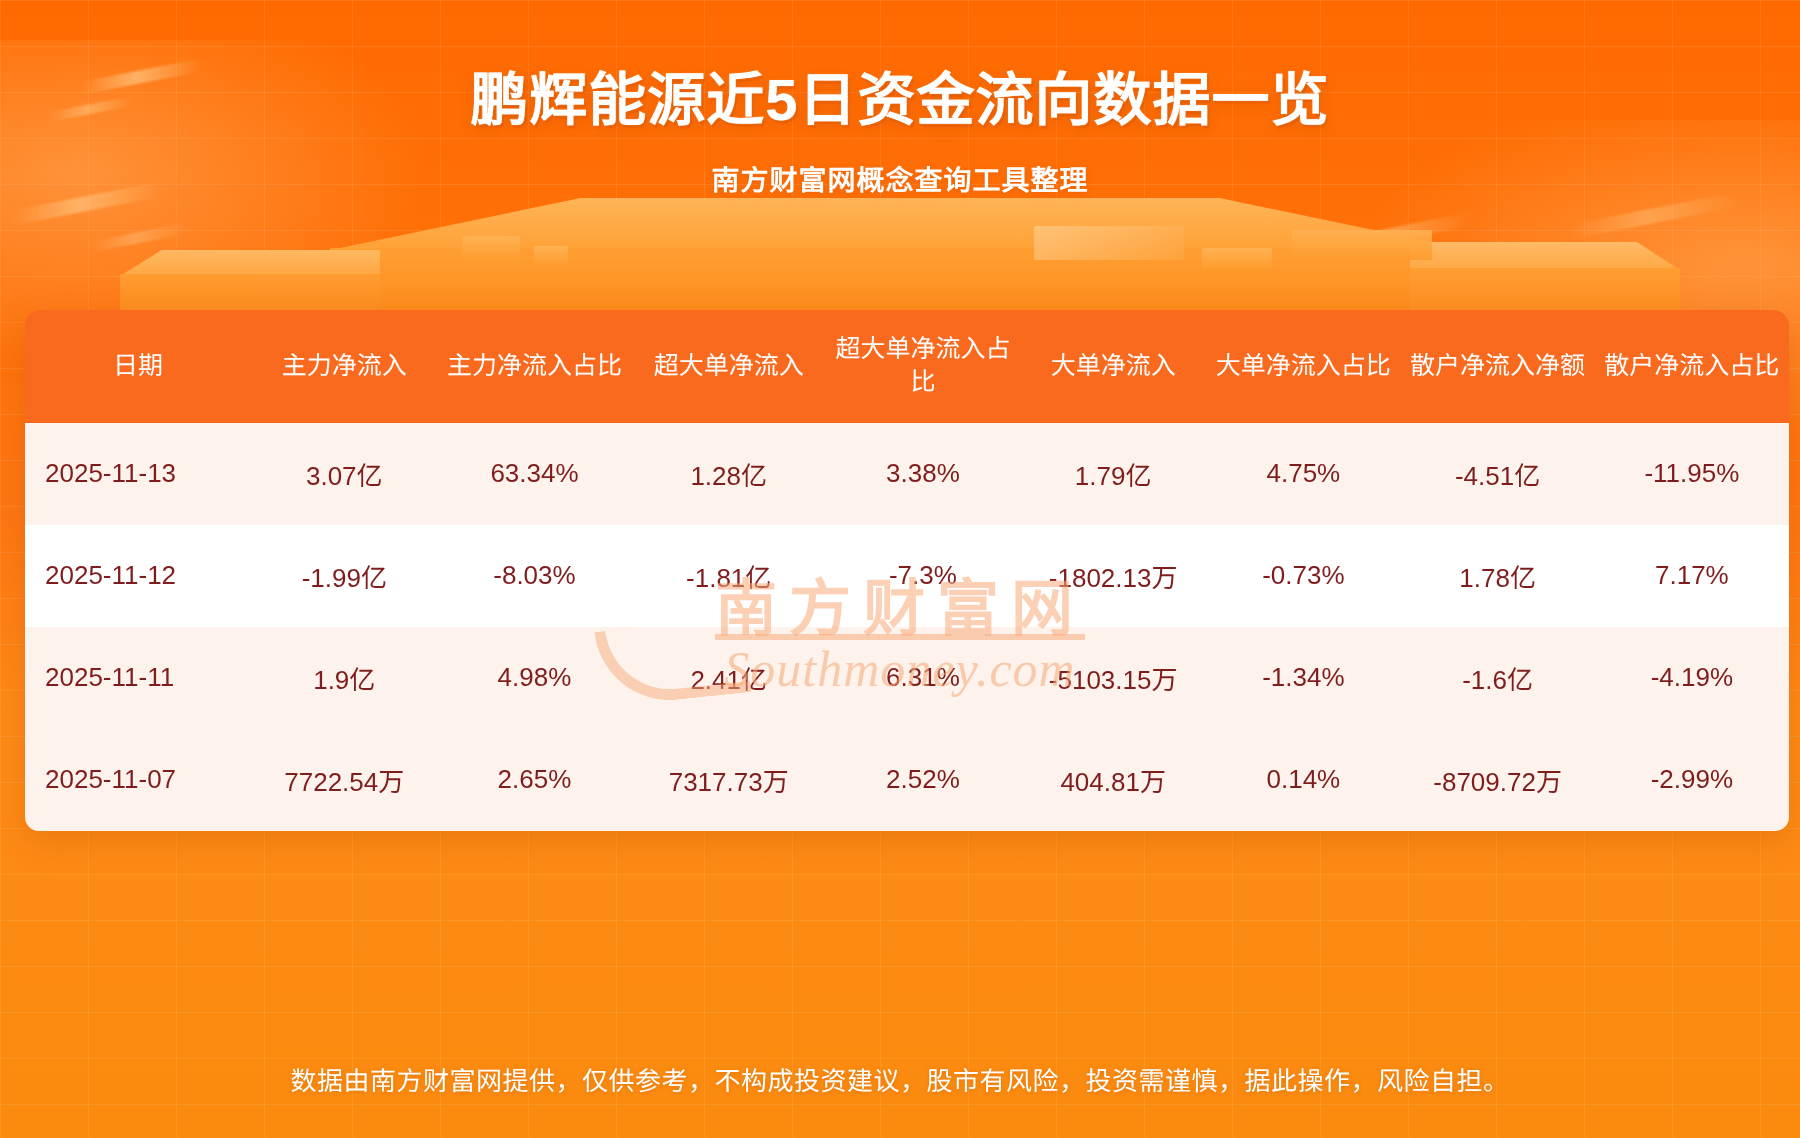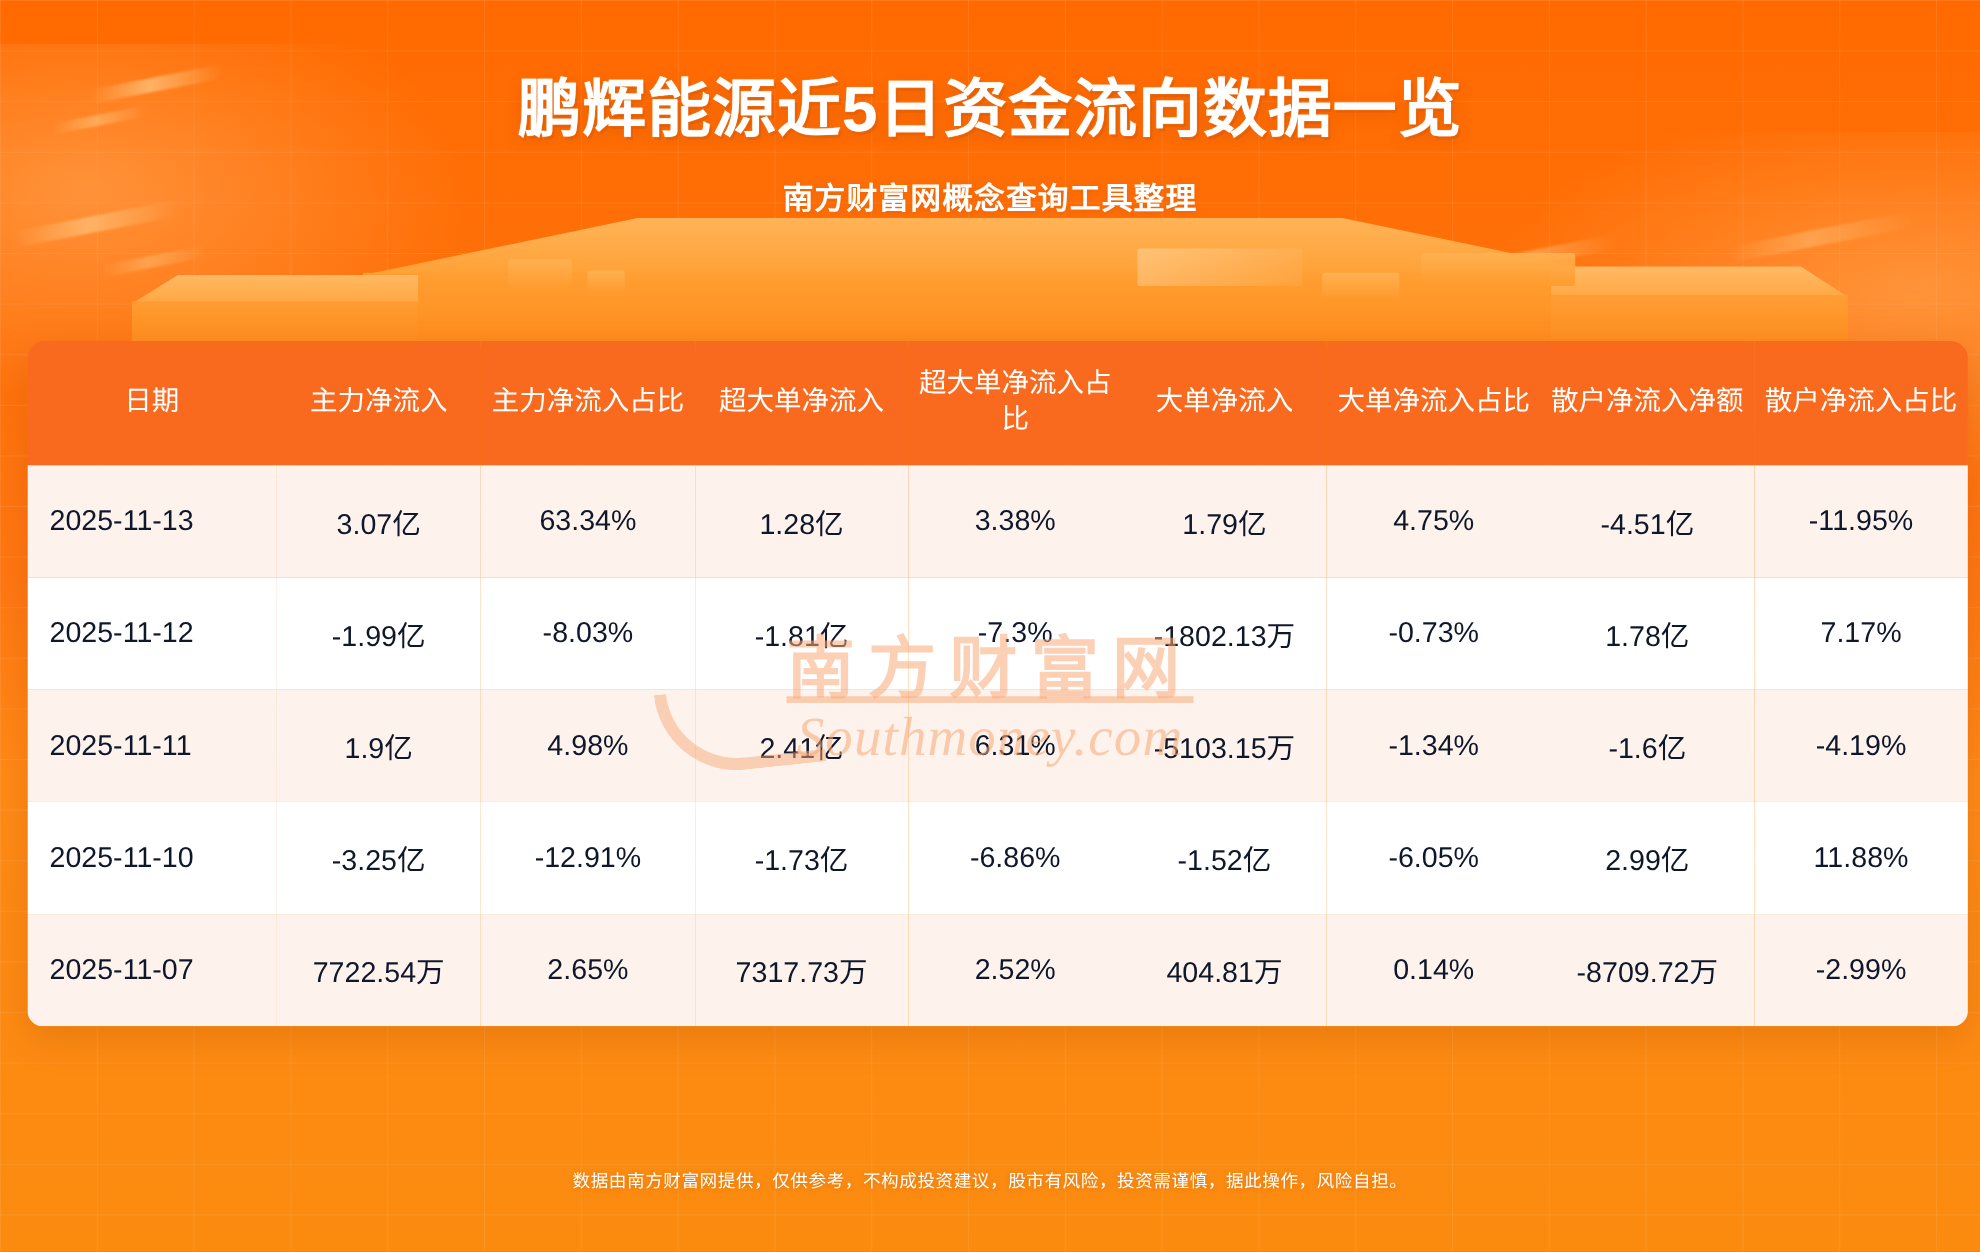--- a/index.html
+++ b/index.html
@@ -169,21 +169,21 @@
     font-weight: 400;
     line-height: 1.33;
     padding: 22px 6px 24px;
     text-align: center;
     vertical-align: middle;
     word-break: break-word;
   }
 
   table.flow tbody td {
     font-size: 26px;
-    color: #0f172a;
+    color: #7f1d1d;
     font-weight: 400;
     text-align: center;
     vertical-align: middle;
     height: 102px;
     padding: 4px 6px;
     background: #FFFFFF;
     white-space: nowrap;
   }
   table.flow tbody tr.alt td { background: #FDF3EC; }
 
@@ -236,21 +236,21 @@
     transform: rotate(-6deg);
   }
 
   
   .footer-note {
     position: absolute;
     left: 0; right: 0;
     top: 1060px;
     text-align: center;
     color: #FFFFFF;
-    font-size: 16px;
+    font-size: 26px;
     letter-spacing: .5px;
     text-shadow: 0 1px 4px rgba(170,70,0,.3);
   }
 </style>
 </head>
 <body>
 
 <div id="poster">
 
   <div class="bg-grid"></div>
@@ -337,31 +337,20 @@
             <td class="date-cell">2025-11-11</td>
             <td>1.9亿</td>
             <td>4.98%</td>
             <td>2.41亿</td>
             <td>6.31%</td>
             <td>-5103.15万</td>
             <td>-1.34%</td>
             <td>-1.6亿</td>
             <td>-4.19%</td>
           </tr>
-          <tr>
-            <td class="date-cell">2025-11-10</td>
-            <td>-3.25亿</td>
-            <td>-12.91%</td>
-            <td>-1.73亿</td>
-            <td>-6.86%</td>
-            <td>-1.52亿</td>
-            <td>-6.05%</td>
-            <td>2.99亿</td>
-            <td>11.88%</td>
-          </tr>
           <tr class="alt">
             <td class="date-cell">2025-11-07</td>
             <td>7722.54万</td>
             <td>2.65%</td>
             <td>7317.73万</td>
             <td>2.52%</td>
             <td>404.81万</td>
             <td>0.14%</td>
             <td>-8709.72万</td>
             <td>-2.99%</td>

